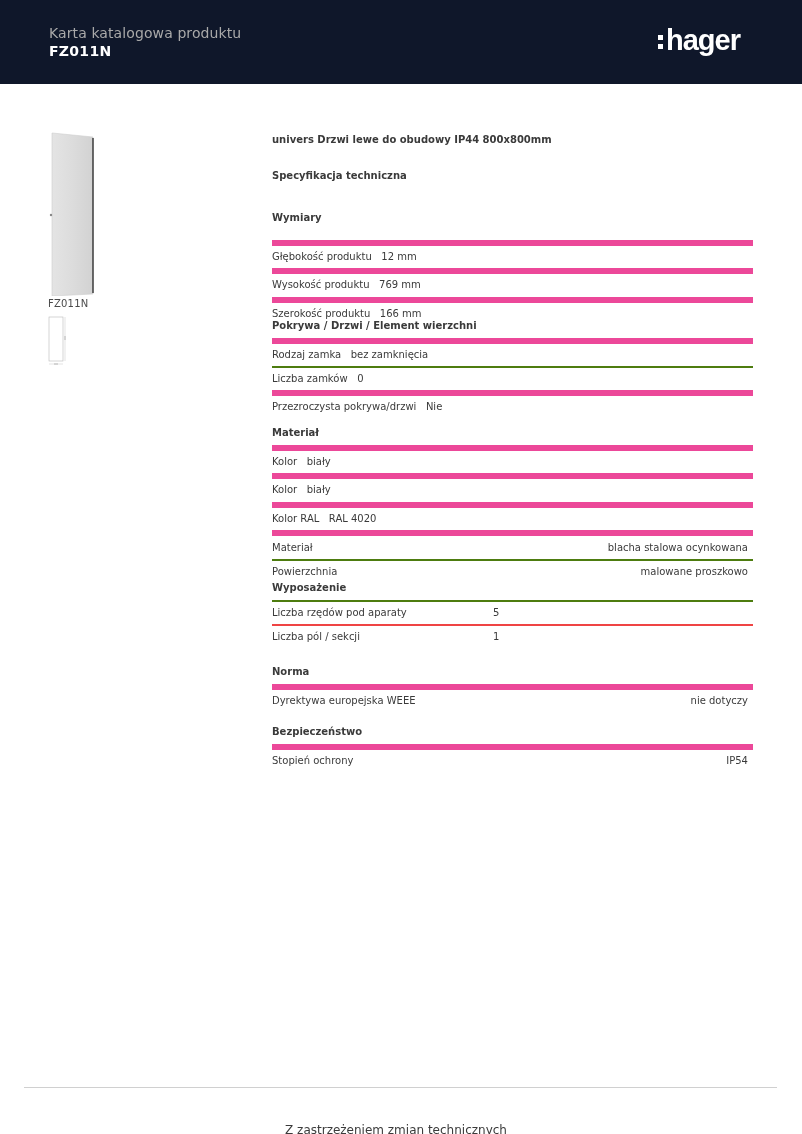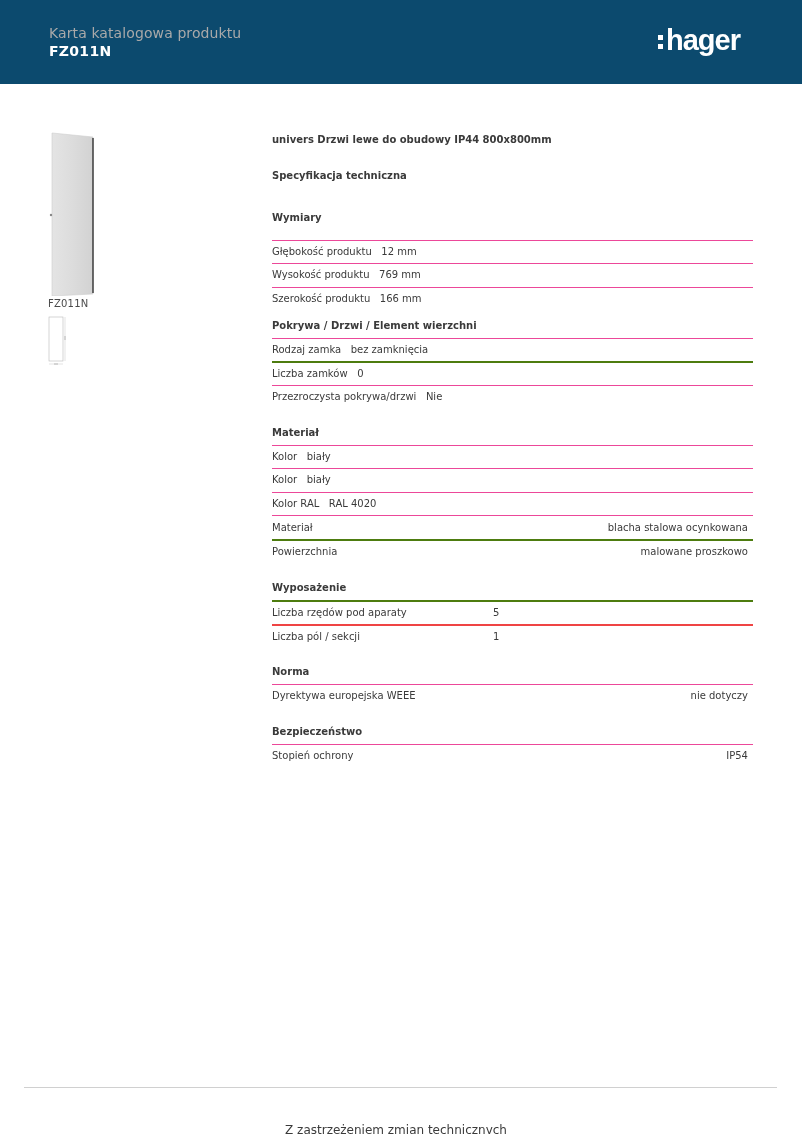--- a/index.html
+++ b/index.html
@@ -1,21 +1,21 @@
 <!DOCTYPE html>
 <html><head>
   <meta charset="utf-8">
   <style>
     html, body { margin:0; padding:0; }
     body {
       width:802px; height:1134px; position:relative; background:#ffffff;
       font-family:"DejaVu Sans", sans-serif; color:#3a3a3a; overflow:hidden;
     }
     .header {
-      position:absolute; left:0; top:0; width:802px; height:84px; background:#0c4a6e;
+      position:absolute; left:0; top:0; width:802px; height:84px; background:#0f172a;
     }
     .header .subtitle {
       position:absolute; left:49px; top:25px; font-size:14px; color:#a9a9a9; letter-spacing:0.1px;
     }
     .header .code {
       position:absolute; left:49px; top:43px; font-size:14px; font-weight:bold; color:#ffffff; letter-spacing:0.3px;
     }
     .logo {
       position:absolute; left:658px; top:22px; height:36px; display:flex; align-items:center;
       color:#ffffff; font-family:"Liberation Sans", sans-serif; font-weight:bold; font-size:29px; letter-spacing:-1px;
@@ -28,21 +28,21 @@
     .thumb-code { position:absolute; left:0; top:168px; font-size:10px; color:#4a4a4a; letter-spacing:0.2px; }
     .dim-img { position:absolute; left:0; top:186px; width:20px; height:50px; }
 
     .main { position:absolute; left:272px; top:130px; width:481px; }
     .prod-title { position:absolute; left:0; top:4px; font-size:10px; font-weight:bold; color:#3a3a3a; }
     .spec-title { position:absolute; left:0; top:40px; font-size:10px; font-weight:bold; color:#3a3a3a; }
 
     .section { position:absolute; left:0; width:481px; }
     .sec-head { font-size:10px; font-weight:bold; color:#3a3a3a; height:14px; line-height:14px; }
     .row {
-      position:relative; border-top:1px solid #ec4899; height:22px; line-height:22px; font-size:10px; color:#3a3a3a;
+      position:relative; border-top:6px solid #ec4899; height:22px; line-height:22px; font-size:10px; color:#3a3a3a;
     }
     .row.thick { border-top:2px solid #4d7c0f; }
     .row .lbl { position:absolute; left:0; top:0; white-space:pre; }
     .row .val-right { position:absolute; right:5px; top:0; }
     .row .val-col { position:absolute; left:221px; top:0; }
 
     .footer-line { position:absolute; left:24px; top:1087px; width:753px; height:1px; background:#d0d0d0; }
     .footer-text { position:absolute; left:0; top:1096px; width:792px; text-align:center; font-size:12px; color:#3a3a3a; font-family:"DejaVu Sans", sans-serif;margin-top:27px; }
   </style>
 </head>

